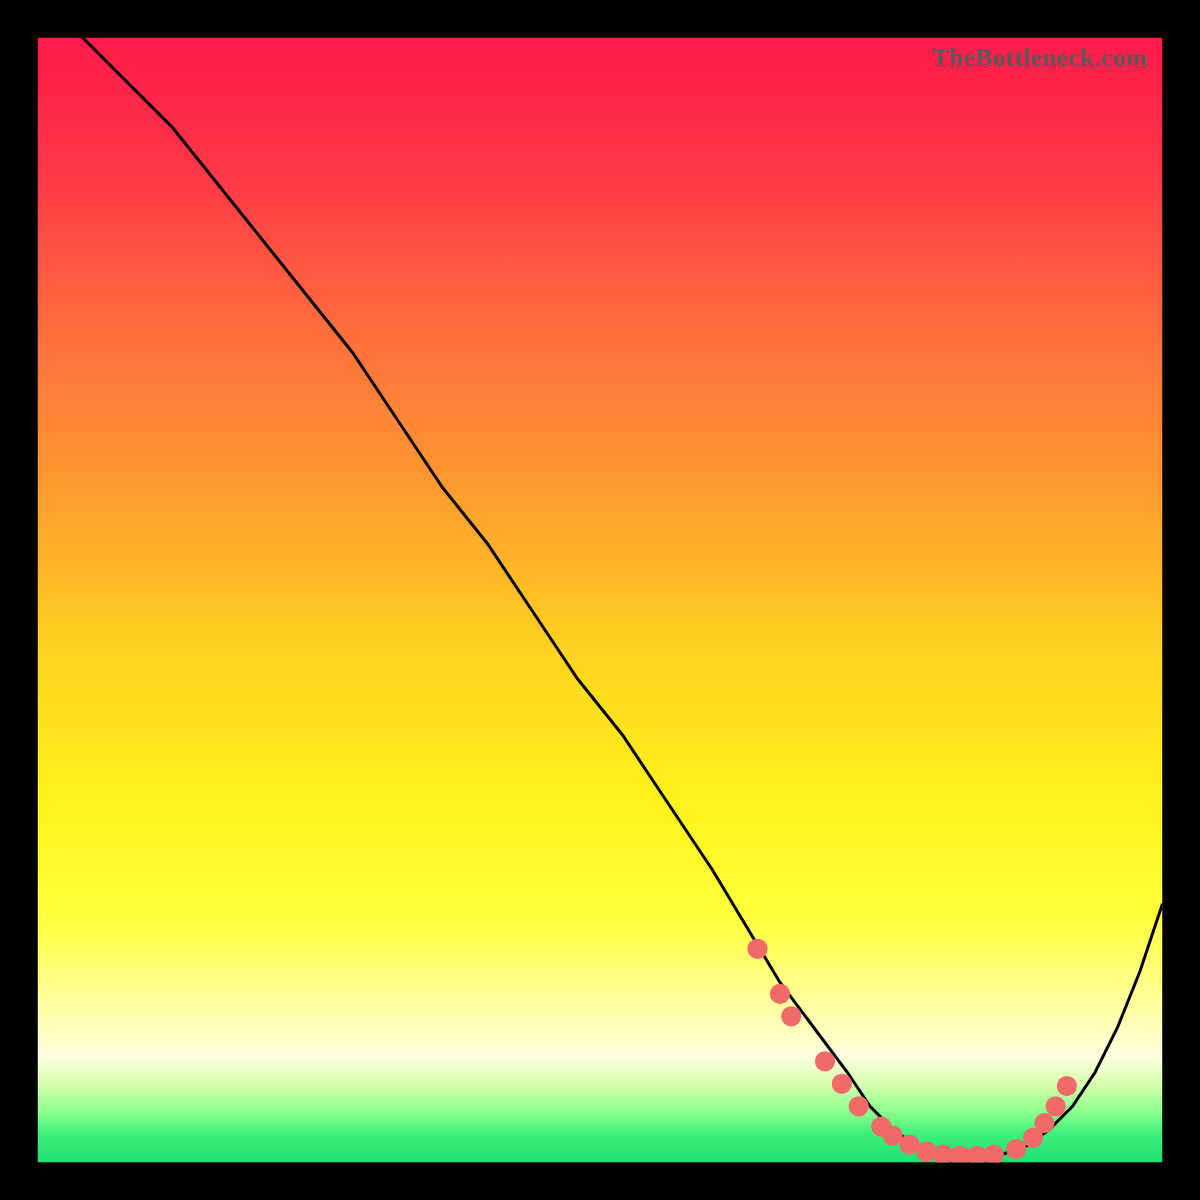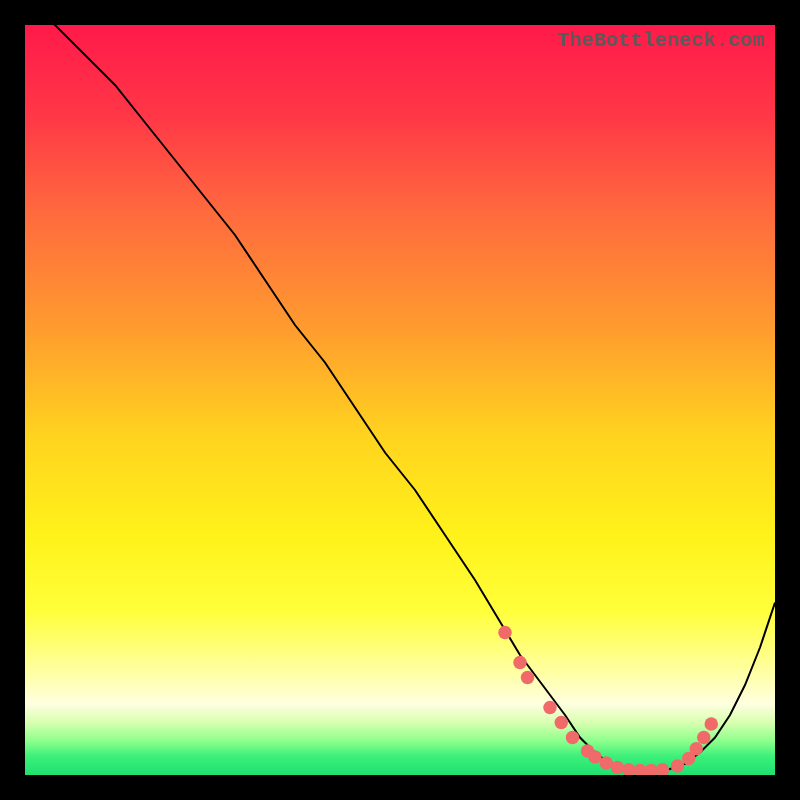--- a/index.html
+++ b/index.html
@@ -27,22 +27,22 @@
     position: absolute;
     left: 0;
     top: 0;
     width: 100%;
     height: 100%;
   }
   .attribution {
     position: absolute;
     top: 4px;
     right: 10px;
-    font-family: Liberation Mono, monospace;
-    font-size: 20px;
+    font-family: Liberation Serif, serif;
+    font-size: 17px;
     font-weight: bold;
     color: #5a5a5a;
     letter-spacing: 0.2px;
   }
   svg.curve {
     position: absolute;
     left: 0;
     top: 0;
     width: 100%;
     height: 100%;

